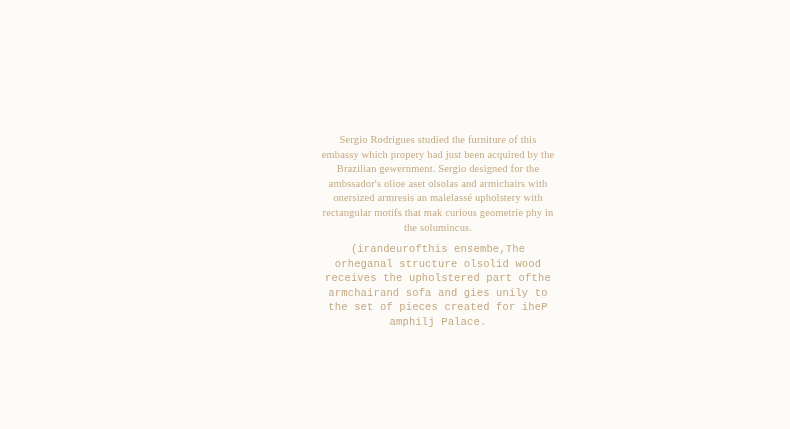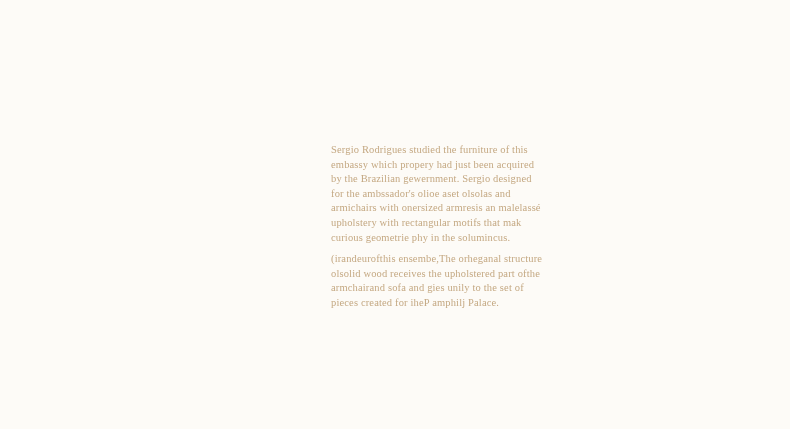--- a/index.html
+++ b/index.html
@@ -28,24 +28,26 @@
     font-size: 10.5px;
     line-height: 14.6px;
     letter-spacing: 0.15px;
     text-align: left;
   }
   .block-one {
     top: 125px;
   }
   .block-two {
     top: 234px;
+    font-family: Liberation Mono, monospace;
   }
   .para {
-    margin: 18px;
+    margin: 8px;
     padding: 0;
+    text-align: center;
   }
 </style>
 </head>
 <body>
 
 <div class="page">
 
   <div class="text-block block-one">
     <p class="para">Sergio Rodrigues studied the furniture of this embassy which propery had just been acquired by the Brazilian gewernment. Sergio designed for the ambssador's olioe  aset olsolas and armichairs with onersized armresis an malelassé upholstery with rectangular motifs that mak curious geometrie phy in the solumincus.</p>
   </div>

